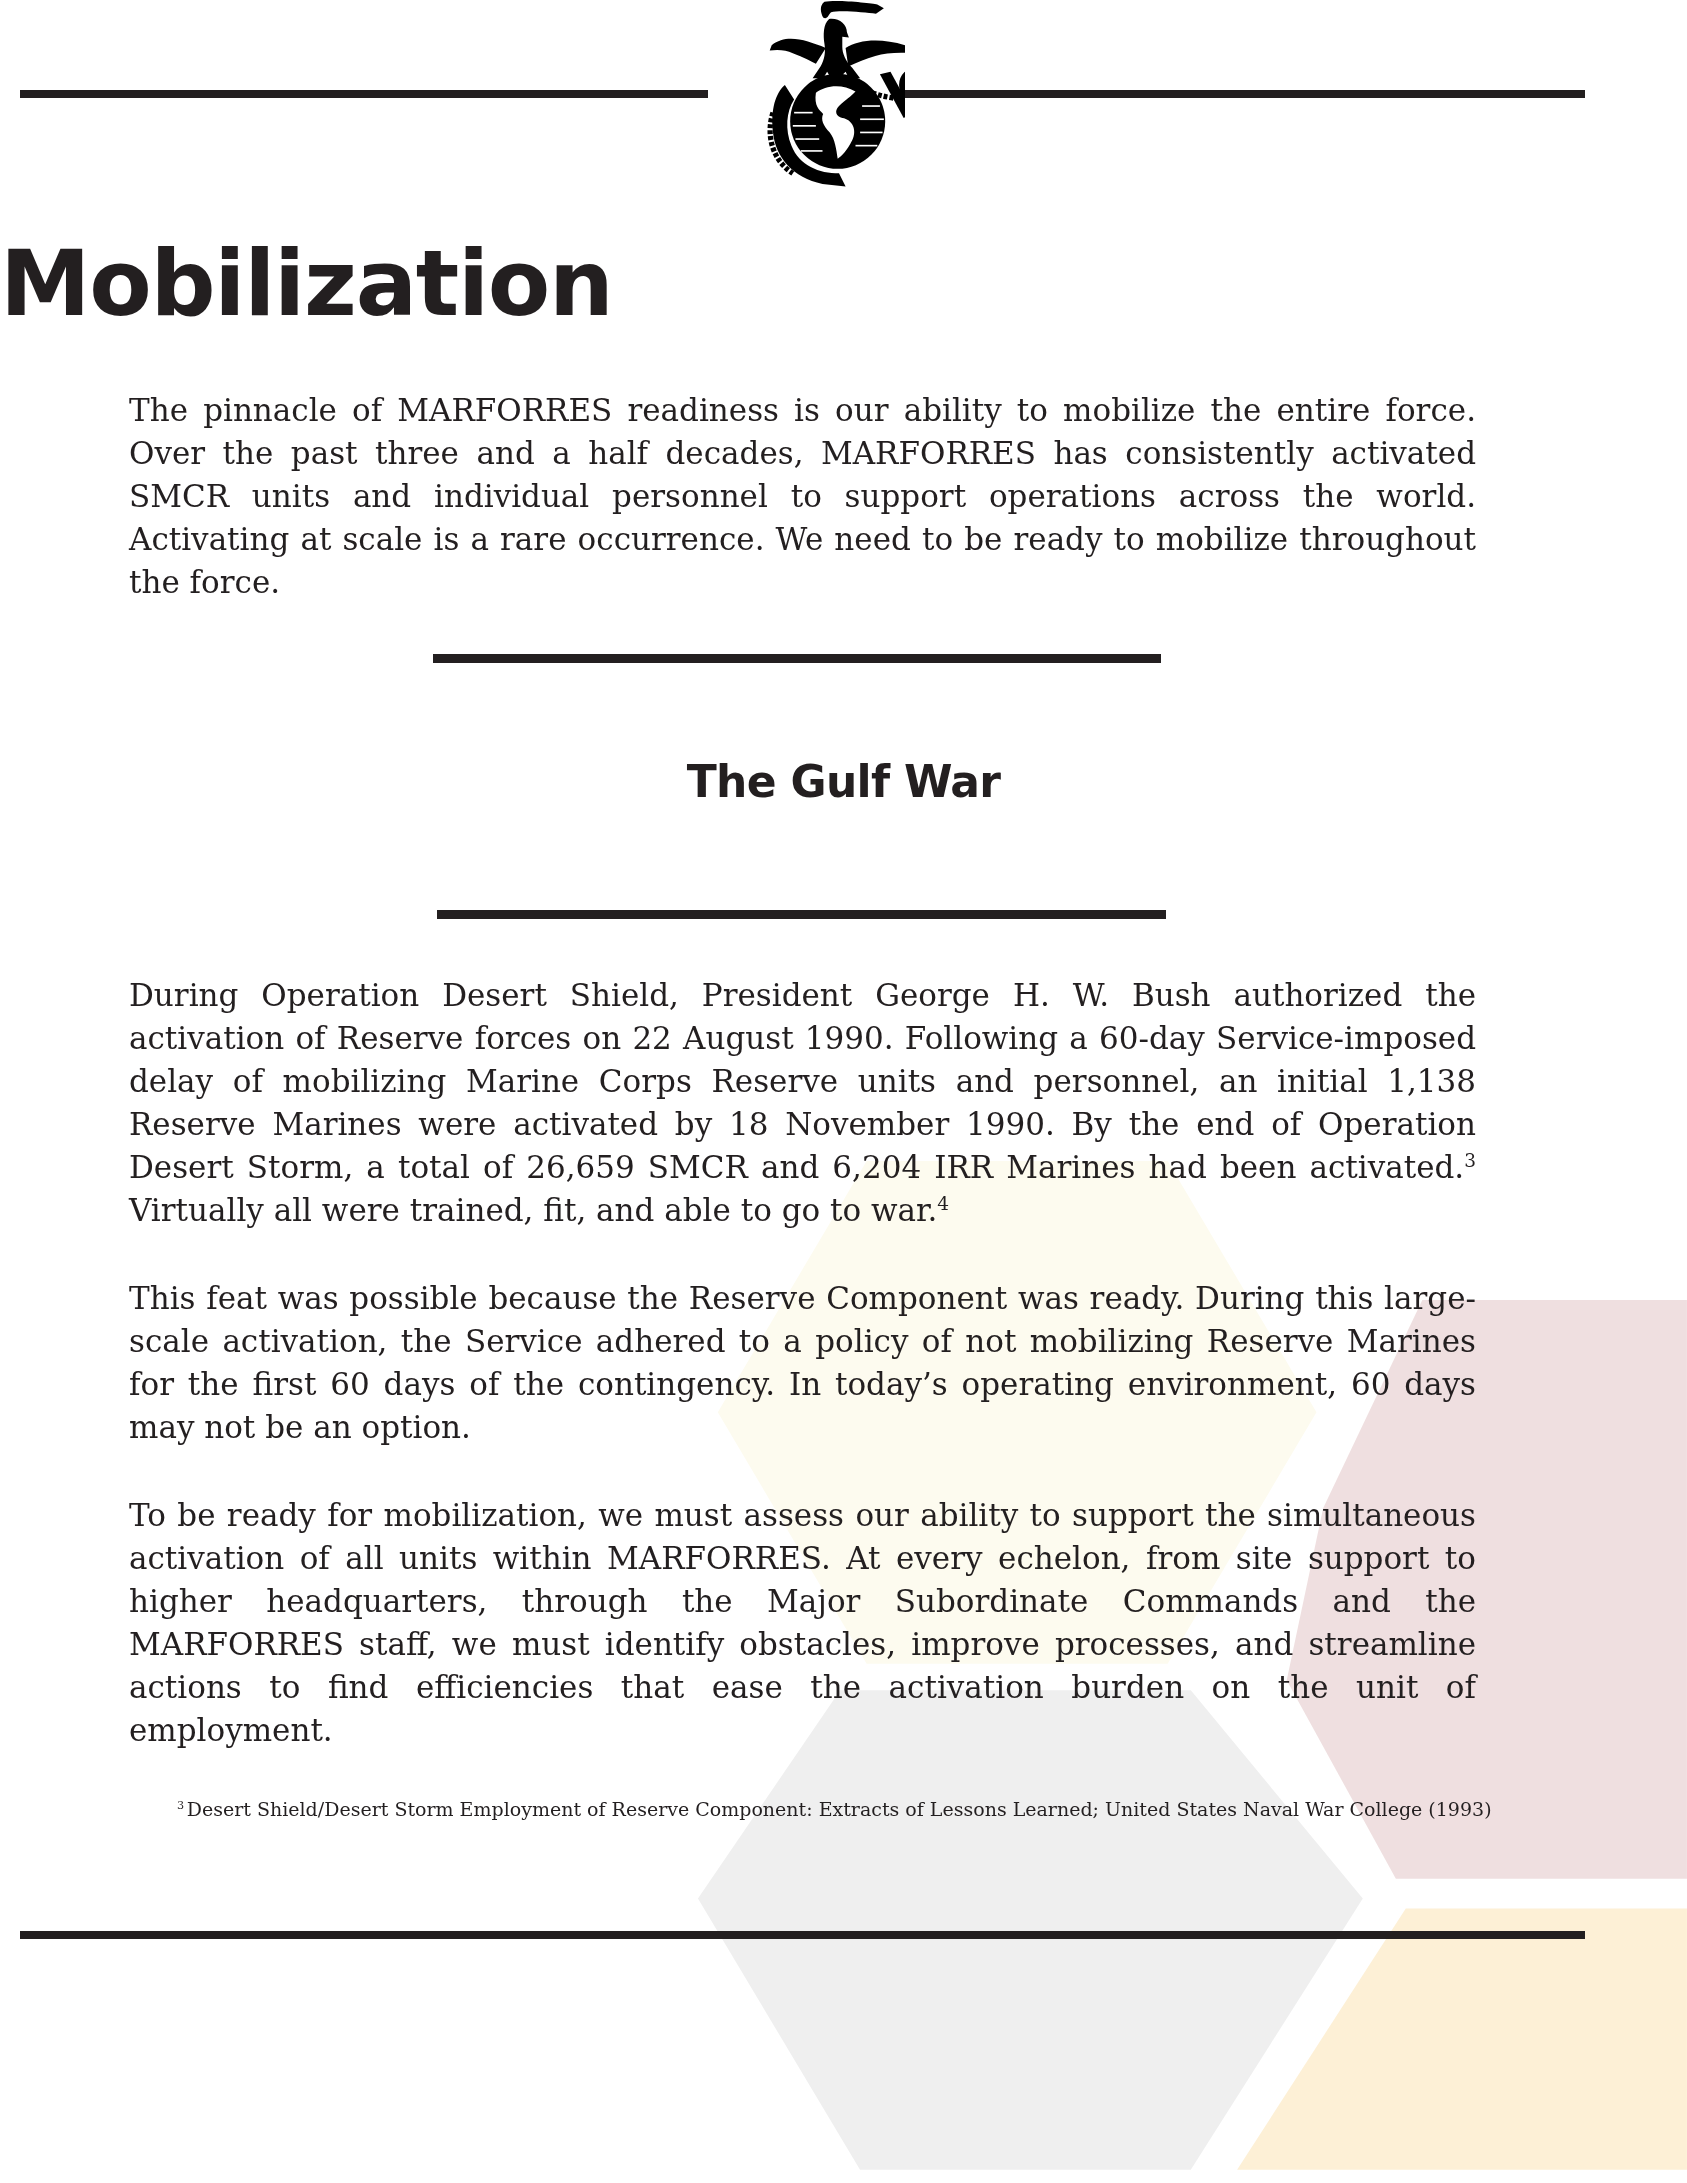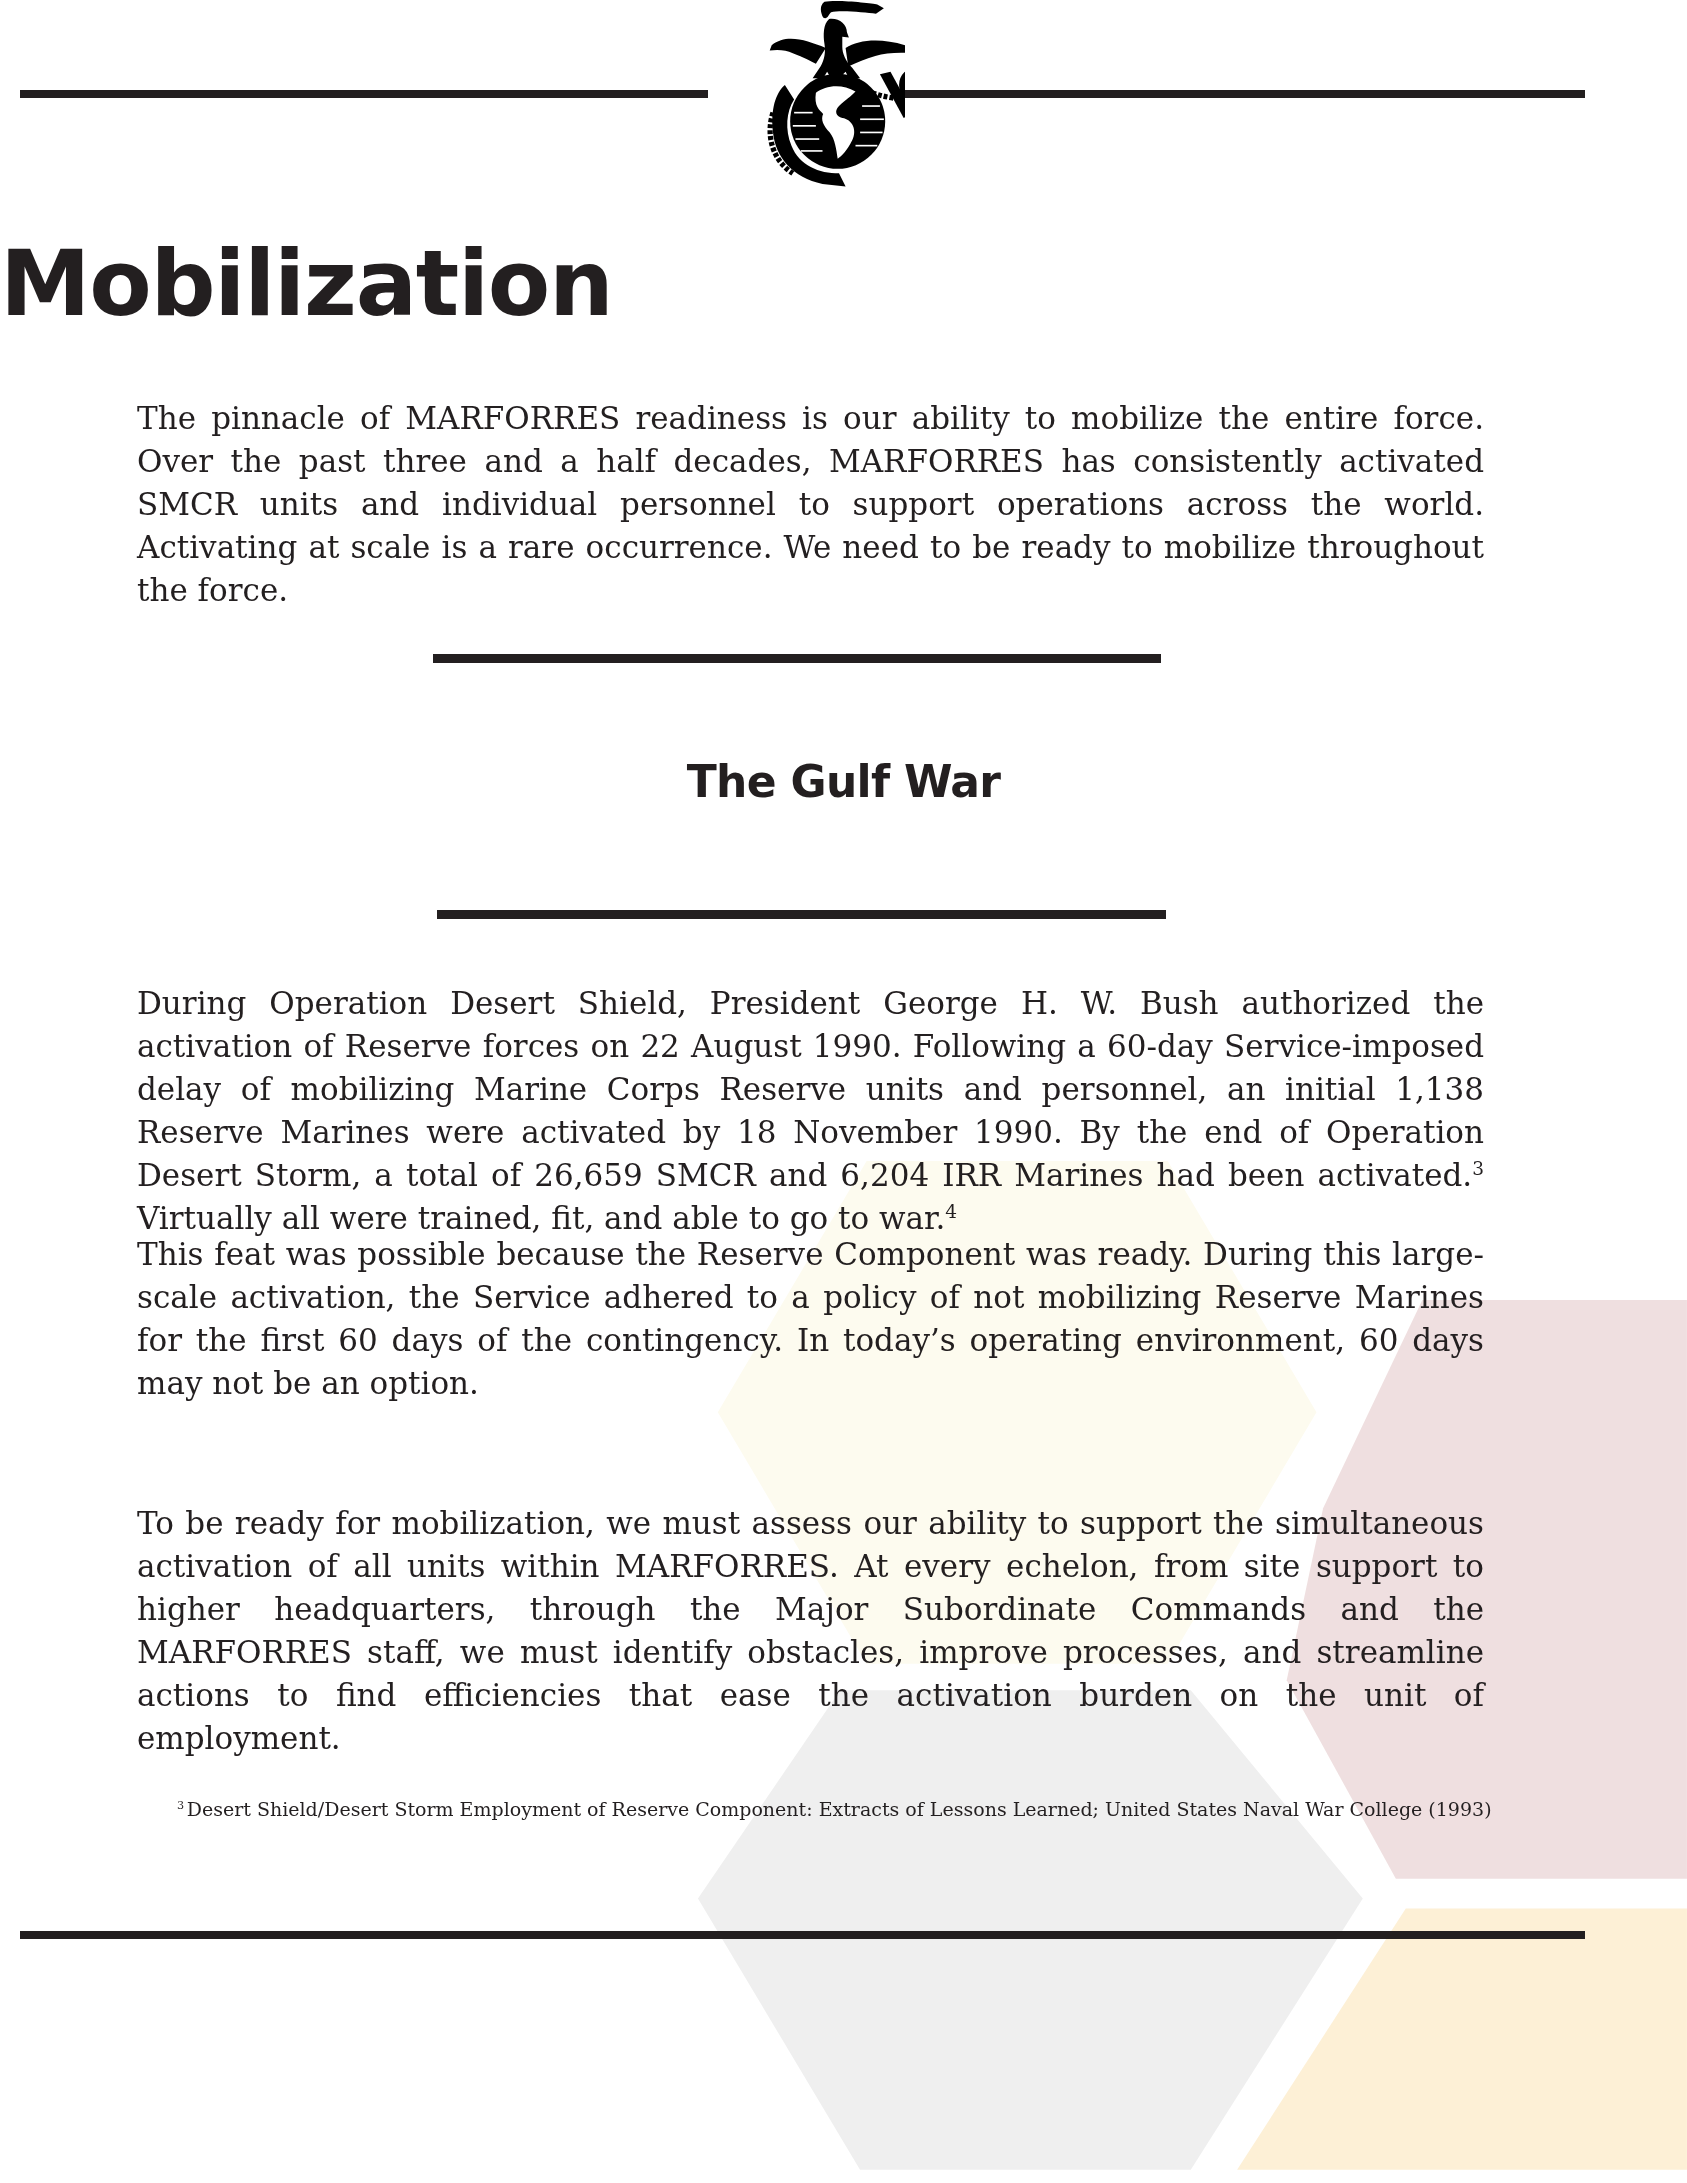--- a/index.html
+++ b/index.html
@@ -14,21 +14,21 @@
     color: #231f20; letter-spacing: -1.3px; z-index: 3; margin: 0; line-height: 1;
   }
   .section-heading {
     position: absolute; left: 0; width: 1687px; top: 760px; text-align: center;
     font-family: "DejaVu Sans", sans-serif; font-weight: bold; font-size: 44px;
     color: #231f20; letter-spacing: -0.7px; z-index: 3; margin: 0; line-height: 1;
   }
   .body-text {
     position: absolute; left: 129px; width: 1347px;
     font-family: "DejaVu Serif", serif; font-size: 31px; line-height: 43px;
-    color: #231f20; text-align: justify; z-index: 3; margin: 8px;
+    color: #231f20; text-align: justify; z-index: 3; margin: 0;
   }
   .body-text sup { font-size: 18.5px; line-height: 0; vertical-align: super; }
   .footnotes {
     position: absolute; left: 129px; width: 1389px; top: 1794px;
     font-family: "DejaVu Serif", serif; font-size: 19px; line-height: 30px;
     color: #231f20; z-index: 3; margin-left: 48px;
   }
   .footnote sup { font-size: 11.2px; line-height: 0; vertical-align: super; margin-right: 2.6px; }
   .footnote { margin: 0; white-space: nowrap; }
 </style>
@@ -84,21 +84,21 @@
   <h1 class="title">Mobilization</h1>
 
   <p class="body-text" style="top:389px;">The pinnacle of MARFORRES readiness is our ability to mobilize the entire force. Over the past three and a half decades, MARFORRES has consistently activated SMCR units and individual personnel to support operations across the world. Activating at scale is a rare occurrence. We need to be ready to mobilize throughout the force.</p>
 
   <div class="rule" style="left:433px; top:654px; width:728px; height:8.6px;"></div>
   <h2 class="section-heading">The Gulf War</h2>
   <div class="rule" style="left:437px; top:910px; width:729px; height:8.6px;"></div>
 
   <p class="body-text" style="top:974px;"><span>During Operation Desert Shield, President George H. W. Bush authorized the activation of Reserve forces on 22 August 1990. Following a 60-day Service-imposed delay of mobilizing Marine Corps Reserve units and personnel, an initial 1,138 Reserve Marines were activated by 18 November 1990.  By the end of Operation Desert Storm, a total of 26,659 SMCR and 6,204 IRR Marines had been activated.</span><sup>3</sup><span> Virtually all were trained, fit, and able to go to war.</span><sup>4</sup></p>
 
-  <p class="body-text" style="top:1225px;">This feat was possible because the Reserve Component was ready. During this large-scale activation, the Service adhered to a policy of not mobilizing Reserve Marines for the first 60 days of the contingency. In today’s operating environment, 60 days may not be an option.</p>
+  <p class="body-text" style="top:1277px;">This feat was possible because the Reserve Component was ready. During this large-scale activation, the Service adhered to a policy of not mobilizing Reserve Marines for the first 60 days of the contingency. In today’s operating environment, 60 days may not be an option.</p>
 
   <p class="body-text" style="top:1494px;">To be ready for mobilization, we must assess our ability to support the simultaneous activation of all units within MARFORRES. At every echelon, from site support to higher headquarters, through the Major Subordinate Commands and the MARFORRES staff, we must identify obstacles, improve processes, and streamline actions to find efficiencies that ease the activation burden on the unit of employment.</p>
 
   <div class="footnotes">
     <p class="footnote"><sup>3</sup><span>Desert Shield/Desert Storm Employment of Reserve Component: Extracts of Lessons Learned; United States Naval War College (1993)</span></p>
   </div>
 
   <div class="rule" style="left:20px; top:1931px; width:1565px; height:8px;"></div>
 </div>
 

